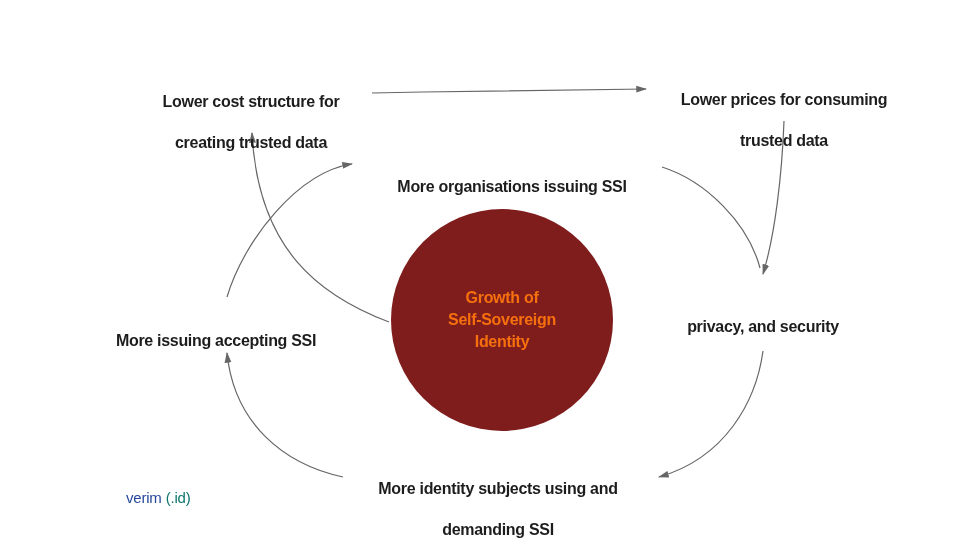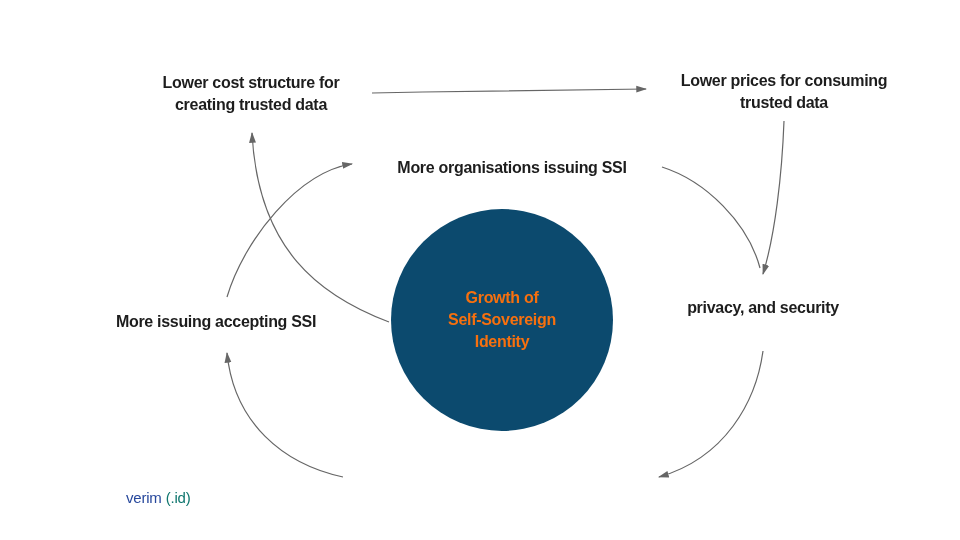--- a/index.html
+++ b/index.html
@@ -7,24 +7,24 @@
     width:960px;height:540px;overflow:hidden;position:relative;
     font-family:"Liberation Sans","DejaVu Sans",sans-serif;
   }
   .stage{position:absolute;inset:0;width:960px;height:540px;background:#ffffff;}
   svg.arrows{position:absolute;left:0;top:0;width:960px;height:540px;}
   .node{
     position:absolute;text-align:center;
     font-weight:700;font-size:16px;line-height:22px;letter-spacing:-0.3px;
     color:#1d1d1d;
   }
-  .node .ln{display:block;}
+  .node .ln{display:block;margin-top:19px;}
   .center-circle{
     position:absolute;left:391px;top:209px;width:222px;height:222px;
-    border-radius:50%;background:#0c4a6e;
+    border-radius:50%;background:#7f1d1d;
     display:flex;align-items:center;justify-content:center;text-align:center;
   }
   .center-circle .label{
     font-weight:700;font-size:16px;line-height:22px;letter-spacing:-0.3px;
     color:#f7700e;
   }
   .center-circle .label .ln{display:block;}
   .logo{
     position:absolute;left:126px;top:489px;font-size:15px;letter-spacing:-0.2px;
     color:#27489c;white-space:nowrap;
@@ -78,17 +78,19 @@
 
   <div class="node" style="left:643px;top:297px;width:240px;">
     <span class="ln">privacy, and security</span>
   </div>
 
   <div class="node" style="left:96px;top:311px;width:240px;">
     <span class="ln">More issuing accepting SSI</span>
   </div>
 
   <div class="node" style="left:338px;top:459px;width:320px;">
+    <span class="ln">More identity subjects using and</span>
+    <span class="ln">demanding SSI</span>
   </div>
 
   <div class="logo"><span class="bold">verim</span><span class="suffix"> (.id)</span></div>
 
 </div>
 
 </body></html>

